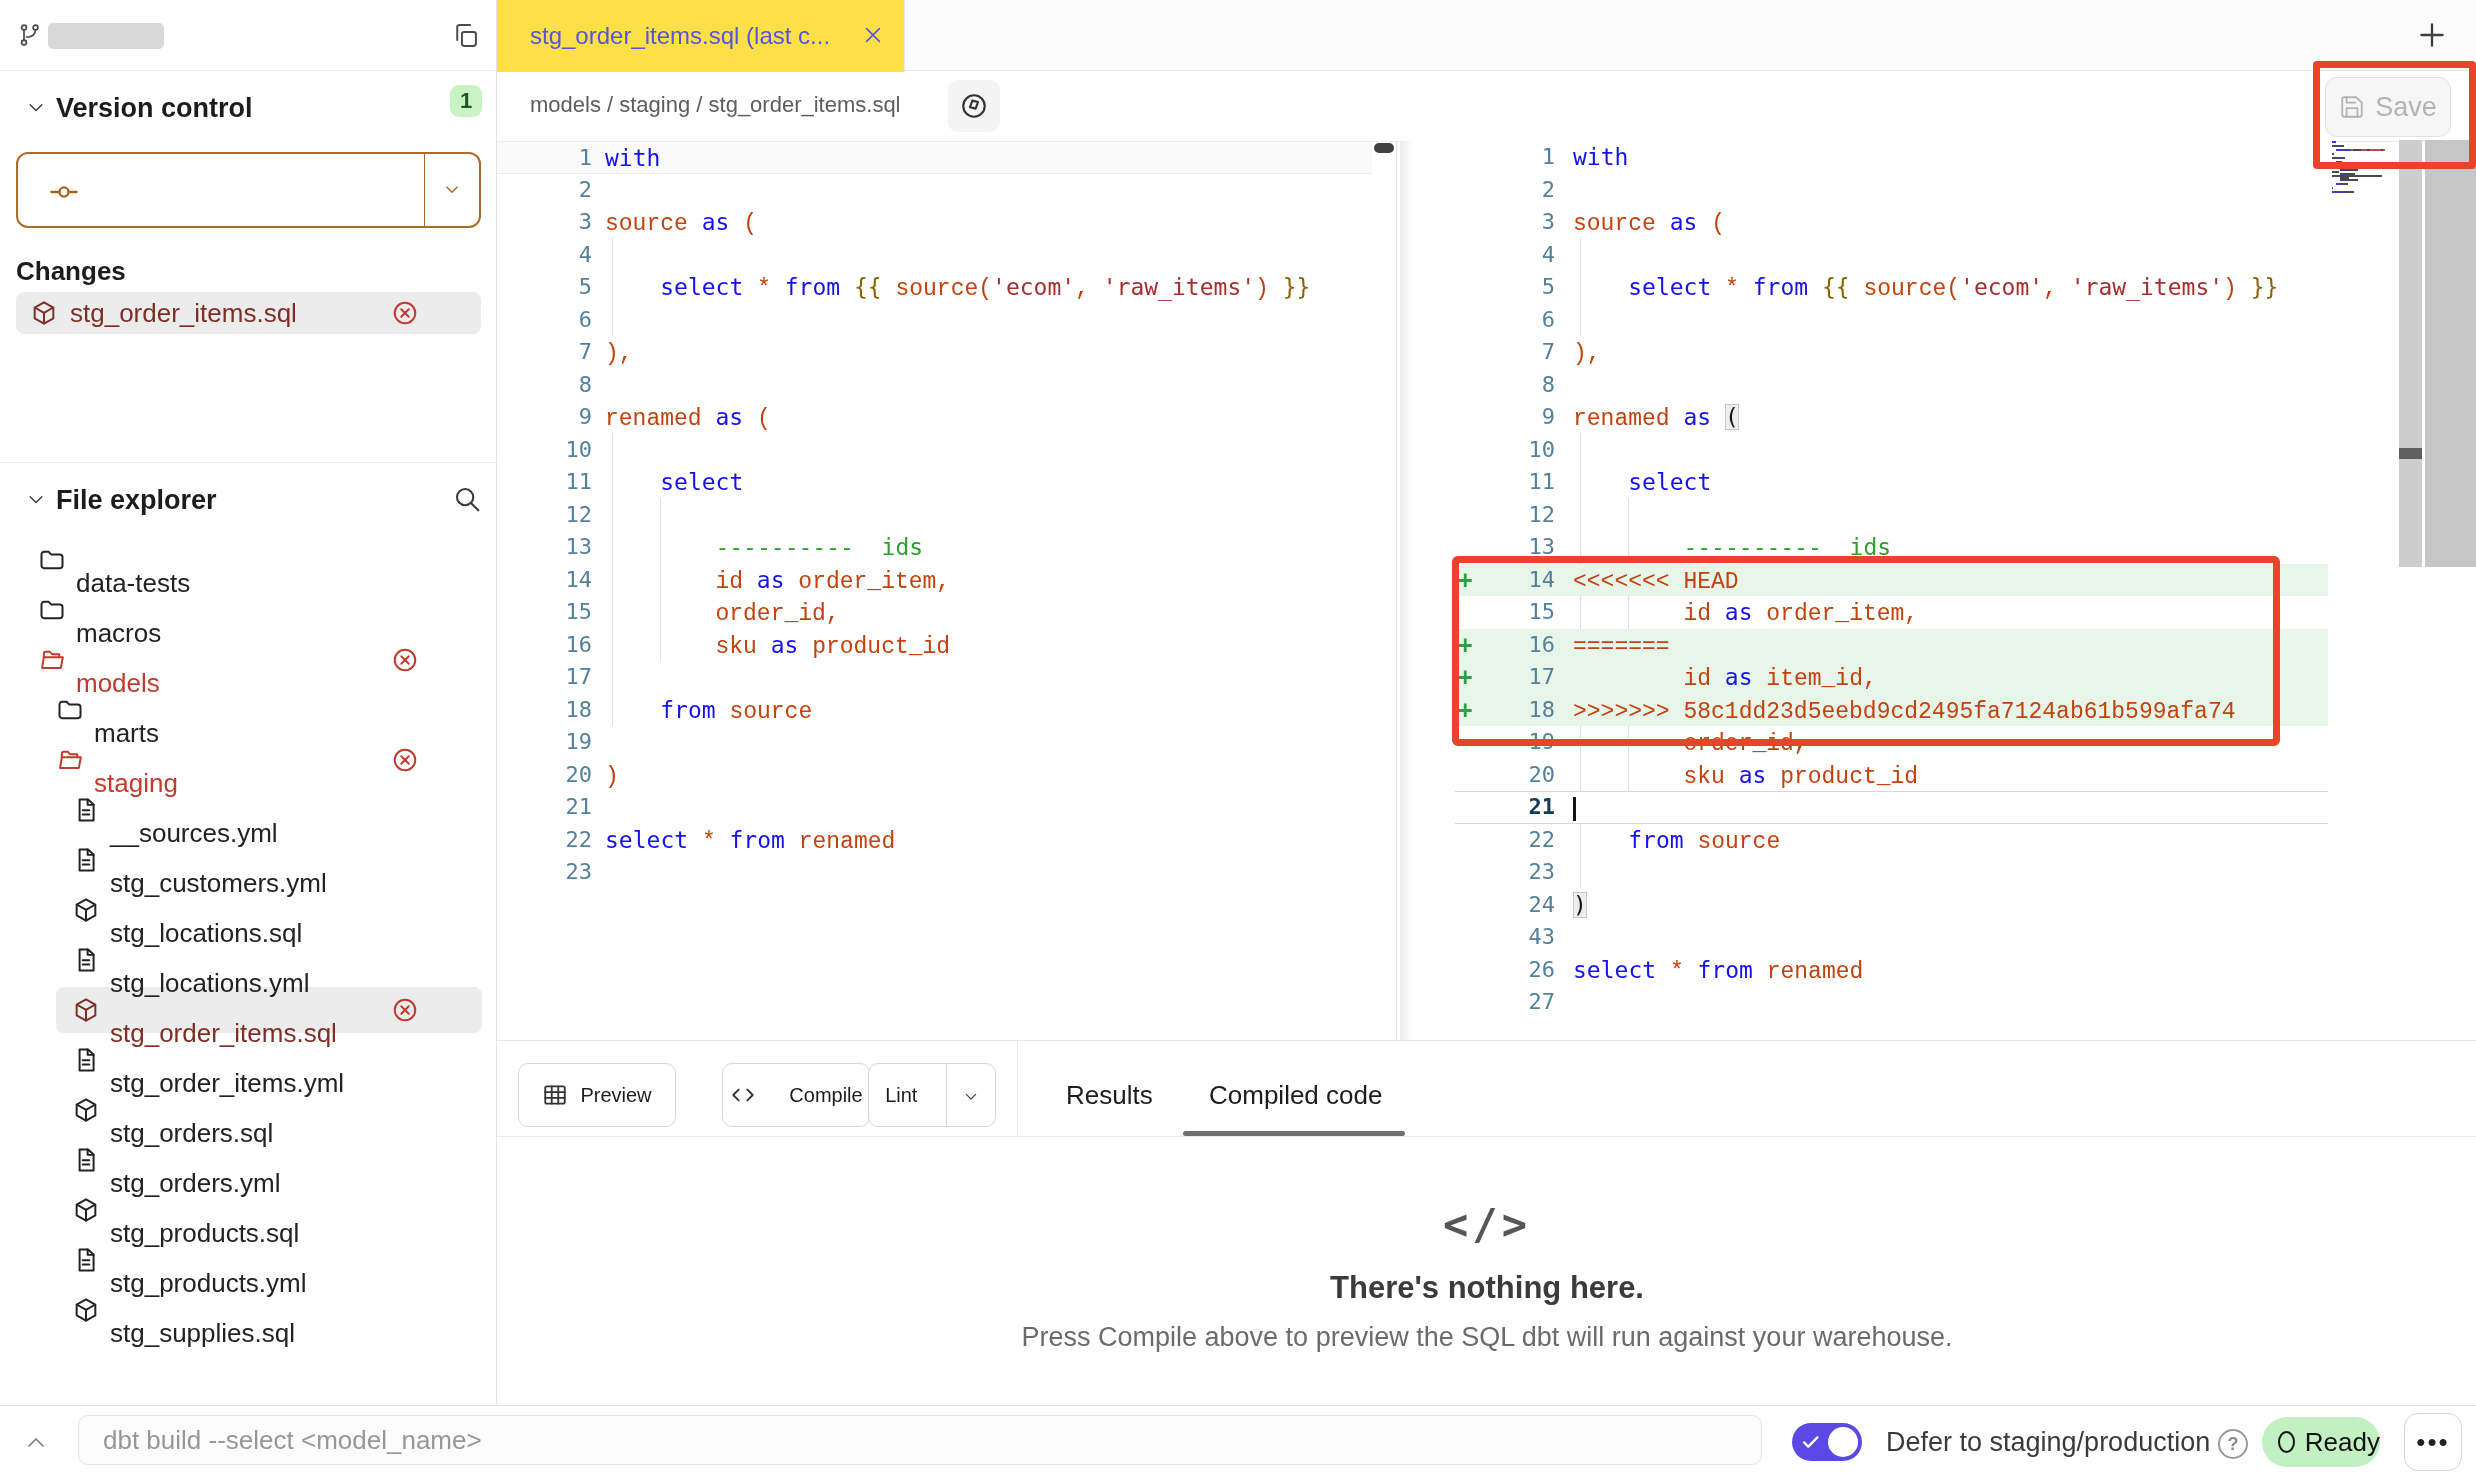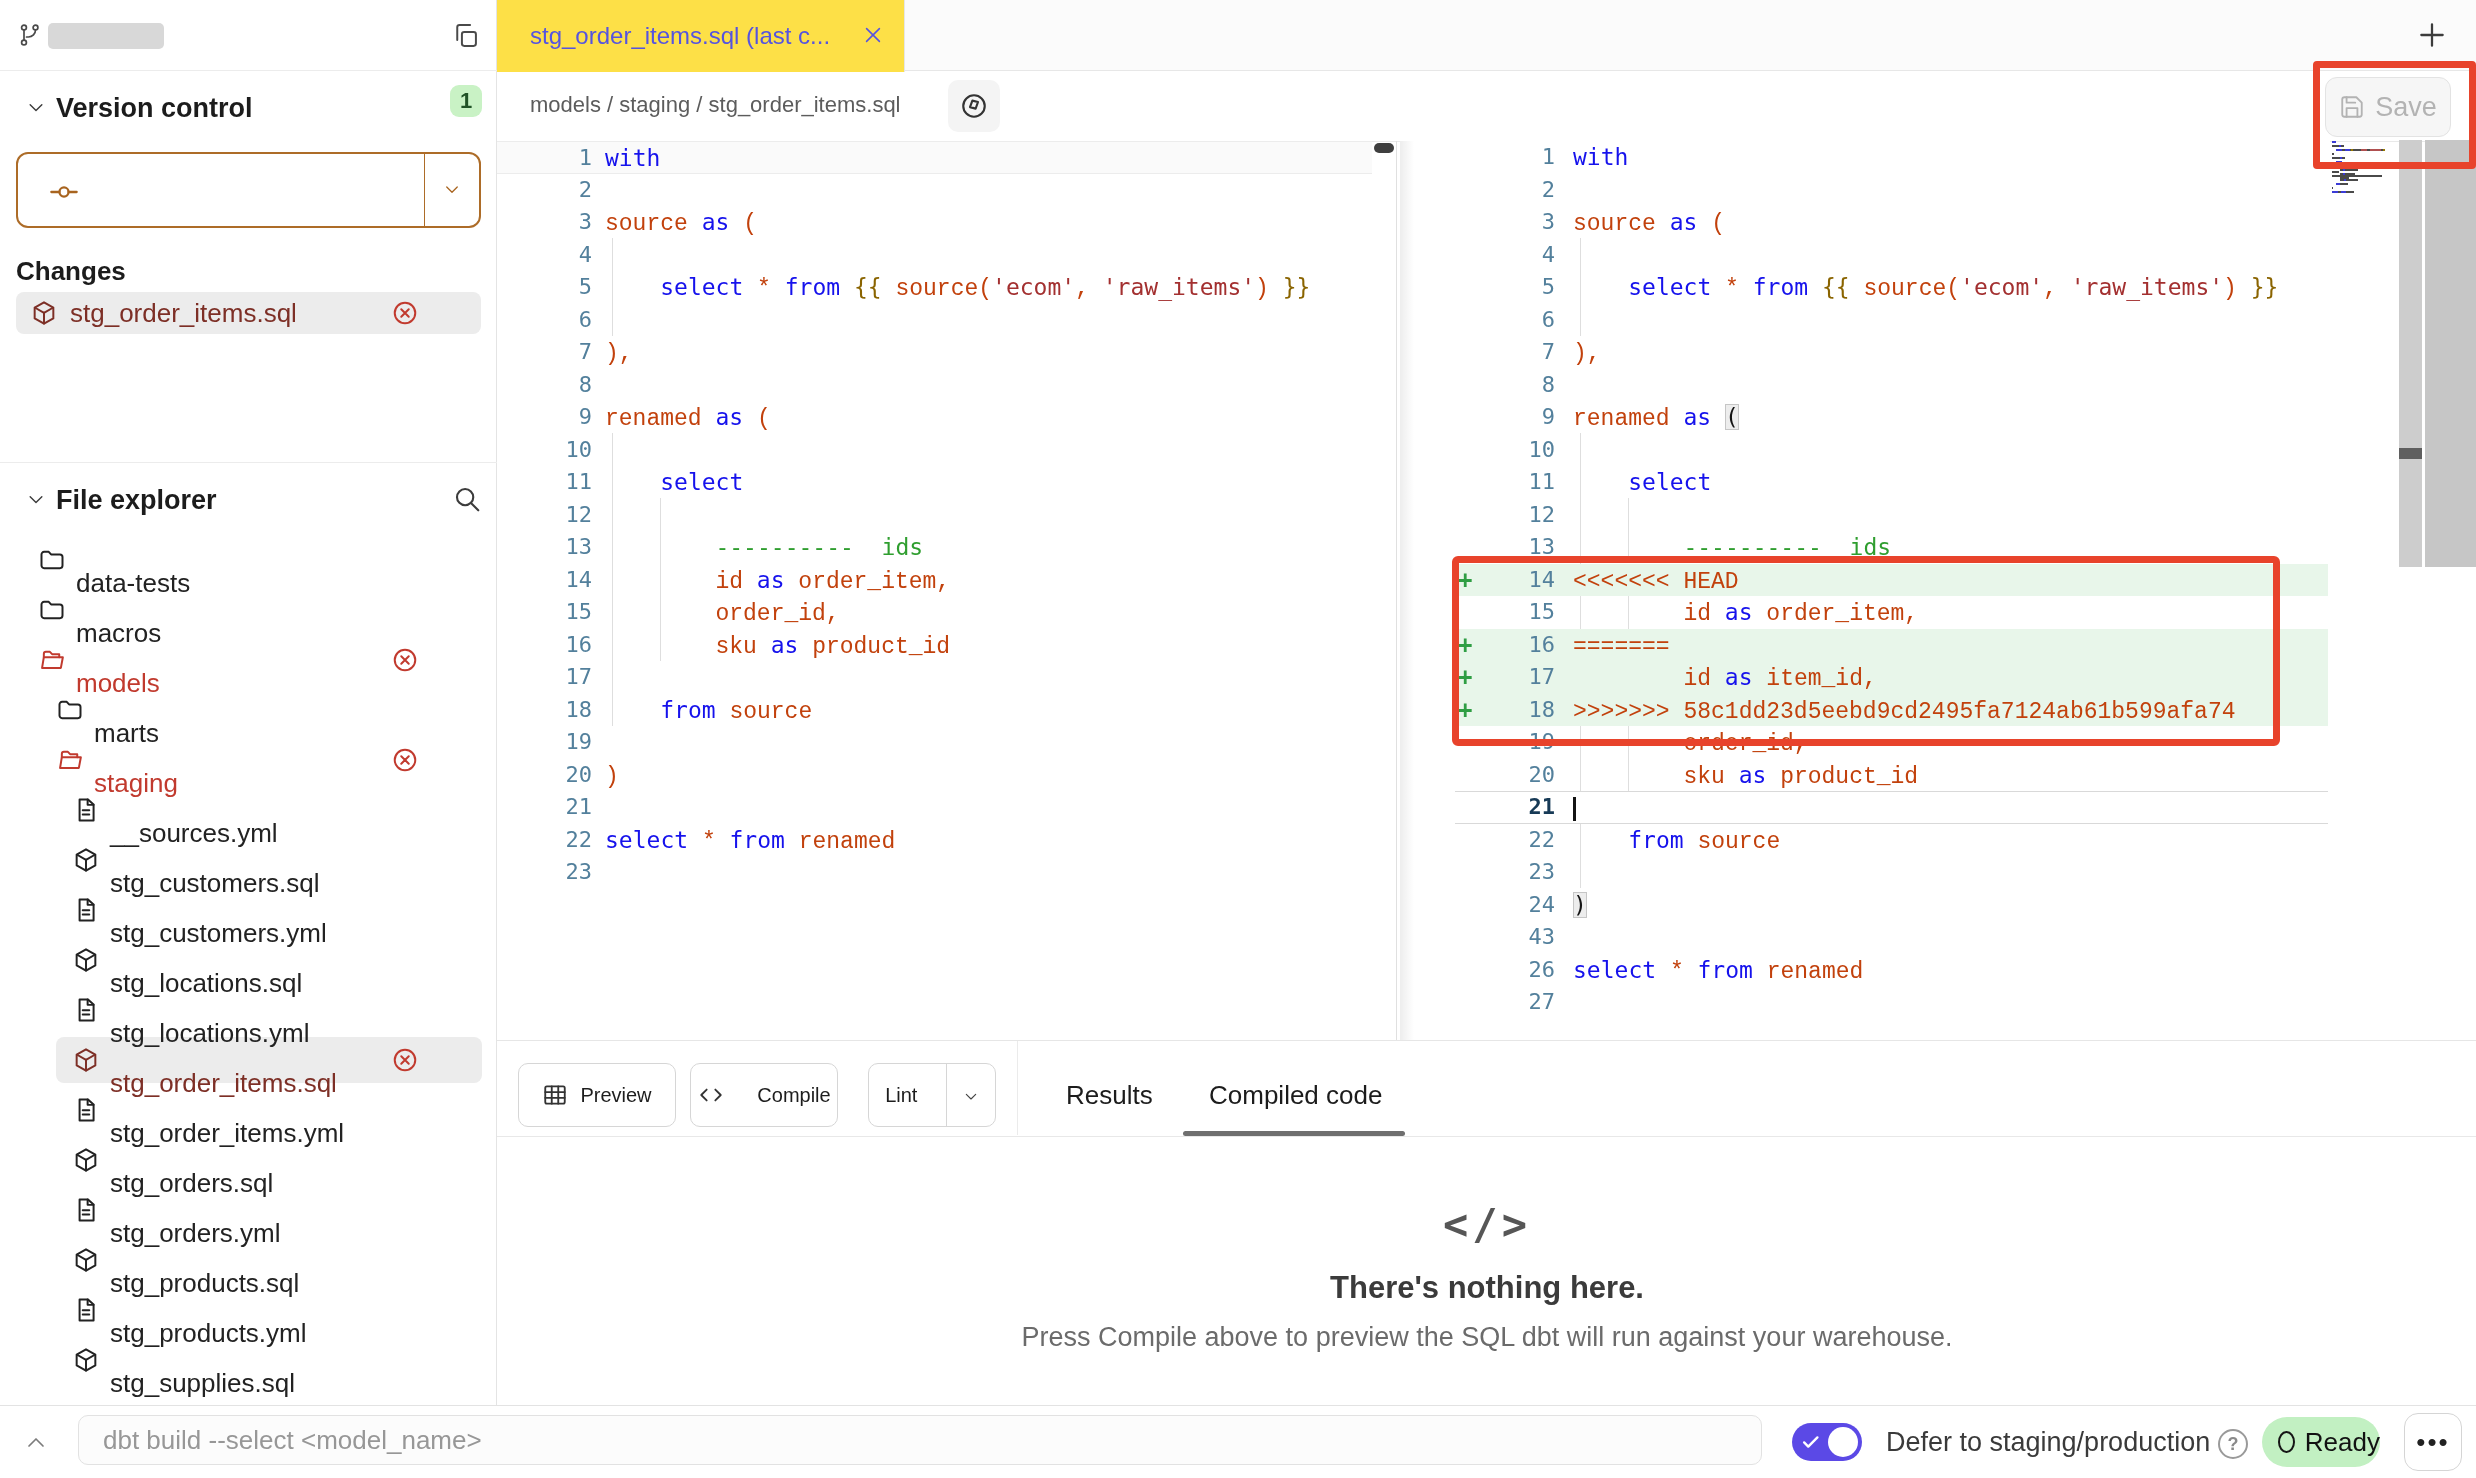--- a/index.html
+++ b/index.html
@@ -218,28 +218,20 @@
         <div class="trow">
           <span class="ico t-ico" style="margin-left: 72px;"><svg viewBox="0 0 24 24">
               <path d="M6.5 3h7.2l4.8 4.3V21h-12z"></path>
               <path d="M13.4 3v4.6h5.1"></path>
               <path d="M9.2 12.2h5.6M9.2 15.8h5.6"></path>
             </svg></span>
           <span class="tlabel">__sources.yml</span>
         </div>
         <div class="trow">
           <span class="ico t-ico" style="margin-left: 72px;"><svg viewBox="0 0 24 24">
-              <path d="M12 2.8 20 7.3v9.4L12 21.2 4 16.7V7.3z"></path>
-              <path d="M4.4 7.5 12 11.8l7.6-4.3"></path>
-              <path d="M12 11.8v9.2"></path>
-            </svg></span>
-          <span class="tlabel">stg_customers.sql</span>
-        </div>
-        <div class="trow">
-          <span class="ico t-ico" style="margin-left: 72px;"><svg viewBox="0 0 24 24">
               <path d="M6.5 3h7.2l4.8 4.3V21h-12z"></path>
               <path d="M13.4 3v4.6h5.1"></path>
               <path d="M9.2 12.2h5.6M9.2 15.8h5.6"></path>
             </svg></span>
           <span class="tlabel">stg_customers.yml</span>
         </div>
         <div class="trow">
           <span class="ico t-ico" style="margin-left: 72px;"><svg viewBox="0 0 24 24">
               <path d="M12 2.8 20 7.3v9.4L12 21.2 4 16.7V7.3z"></path>
               <path d="M4.4 7.5 12 11.8l7.6-4.3"></path>
@@ -625,21 +617,21 @@
 
   <div class="tbtn" style="left:518px;width:158px;">
     <span class="ico" style="width:26px;height:26px;color:#333;">
       <svg viewBox="0 0 24 24">
           <rect x="3" y="4" width="18" height="16" rx="1.5"></rect>
           <path d="M3 9.3h18M3 14.6h18M9 4v16M15 4v16"></path>
         </svg>
     </span>
     <span>Preview</span>
   </div>
-  <div class="tbtn" style="left:690px;width:148px;gap:32px;">
+  <div class="tbtn" style="left:722px;width:148px;gap:32px;">
     <span class="ico" style="width:28px;height:26px;color:#333;">
       <svg viewBox="0 0 24 24">
           <path d="M8 7l-5 5 5 5M16 7l5 5-5 5"></path>
         </svg>
     </span>
     <span>Compile</span>
   </div>
   <div class="tbtn" style="left:868px;width:128px;padding:0;gap:12px;">
     <span style="width:72px;text-align:center;">Lint</span>
     <span style="width:54px;height:100%;border-left:1px solid #d6d6d6;display:flex;align-items:center;justify-content:center;">

